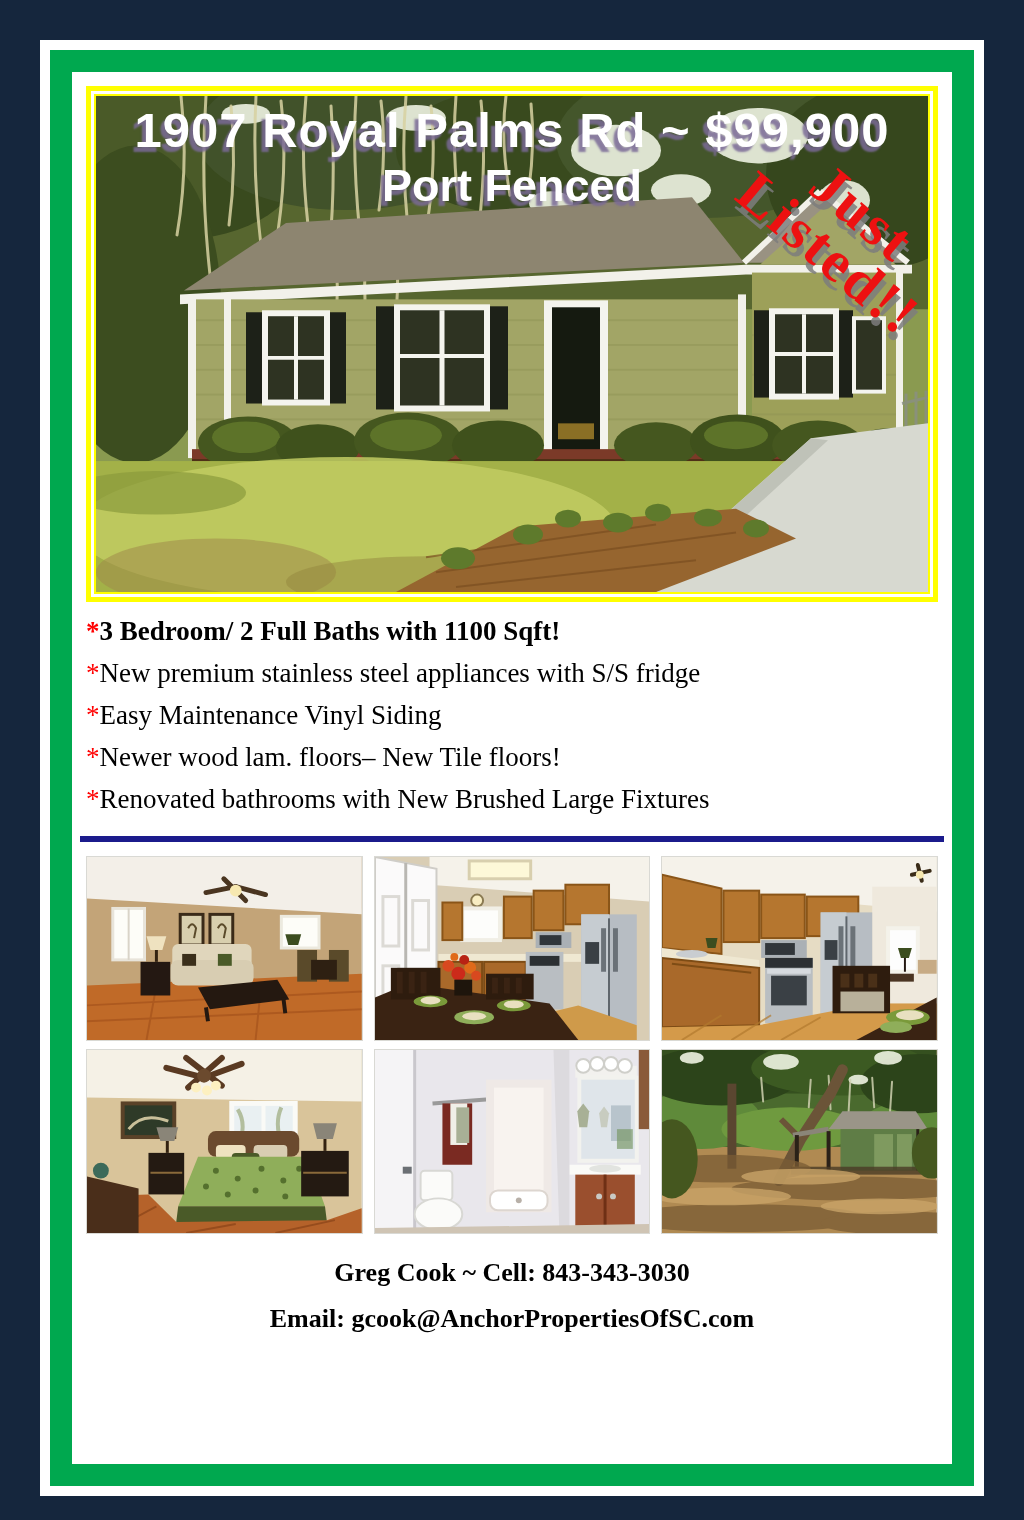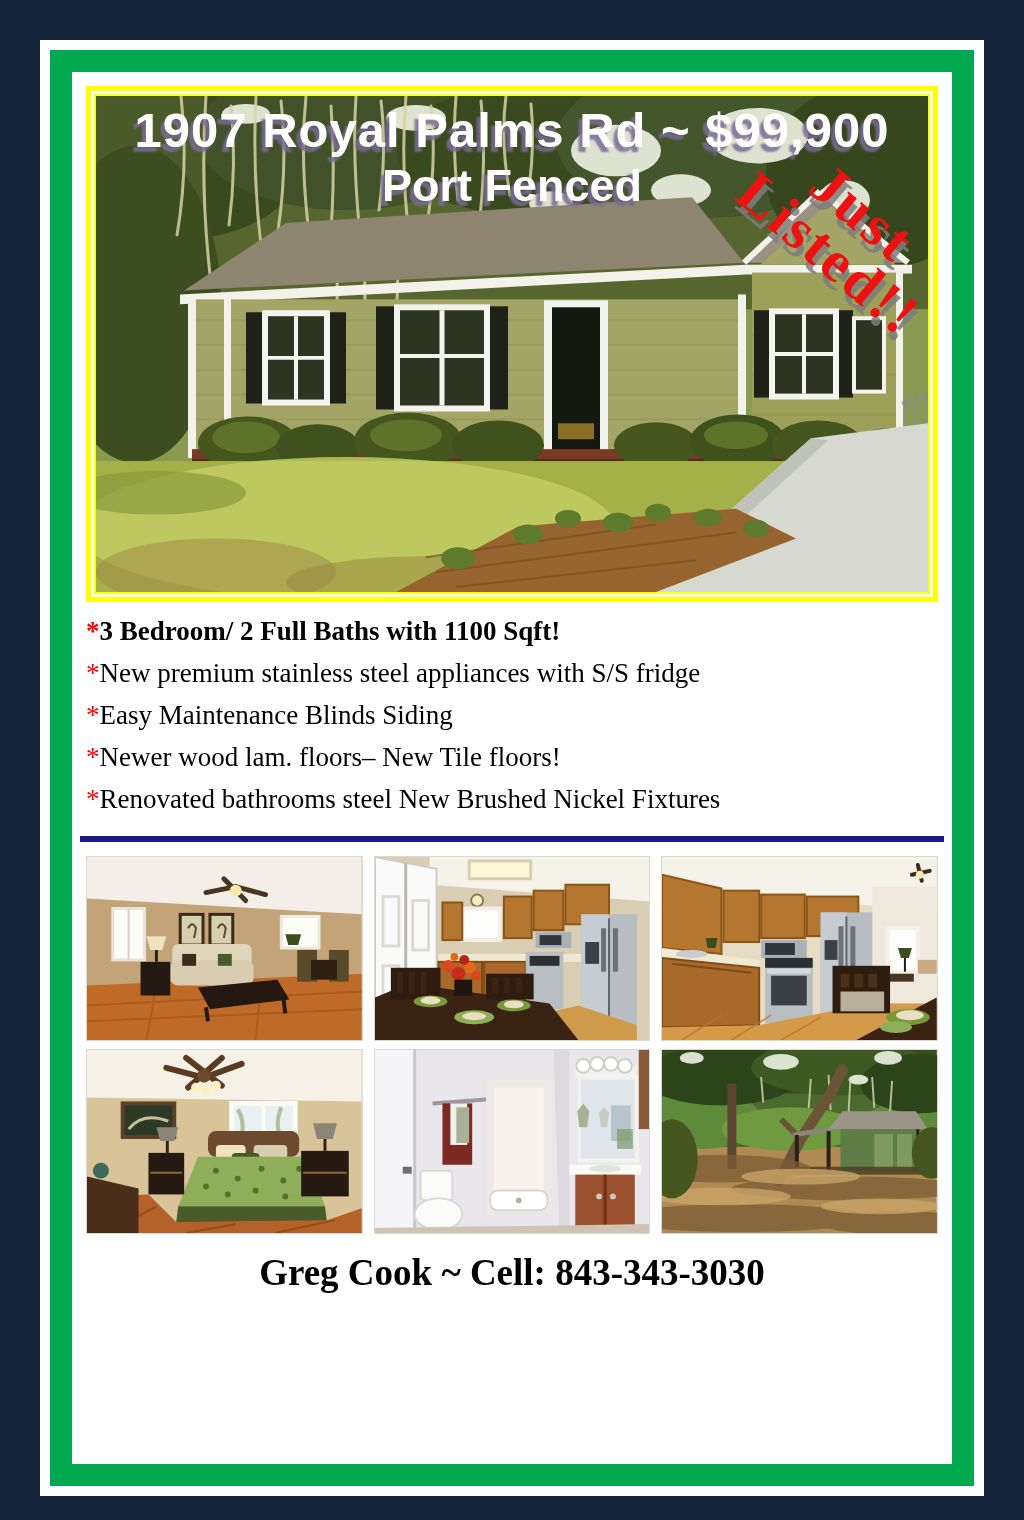--- a/index.html
+++ b/index.html
@@ -29,21 +29,21 @@
   .star{color:var(--star_red,#ff0000);}
 
   .divider{height:6px;background:var(--divider_blue,#1b1b8c);margin:16px -6px 14px -6px;}
 
   
   .grid{display:grid;grid-template-columns:repeat(3,1fr);gap:8px 11px;}
   .cell{height:185px;border:1px solid #d9d9d4;overflow:hidden;background:#eee;}
   .cell svg,{display:block;}
   svg{display:block;width:100%;height:100%;}
 
-  .contact{margin-top:16px;text-align:center;font-weight:bold;font-size:37px;line-height:46px;color:#000;}
+  .contact{margin-top:16px;text-align:center;font-weight:bold;font-size:26px;line-height:46px;color:#000;}
 </style>
 </head>
 <body>
 
 <div class="page">
  <div class="white-band">
   <div class="green-band">
    <div class="inner">
 
     <figure class="photo-frame" style="margin:0" aria-label="house-front-exterior">
@@ -209,23 +209,23 @@
         <div class="badge">
           <div>Just</div>
           <div>Listed!!</div>
         </div>
       </div>
     </figure>
 
     <div class="features">
             <div class="feature bold"><span class="star">*</span><span>3 Bedroom/ 2 Full Baths with 1100 Sqft!</span></div>
             <div class="feature"><span class="star">*</span><span>New premium stainless steel appliances with S/S fridge</span></div>
-            <div class="feature"><span class="star">*</span><span>Easy Maintenance Blinds Siding</span></div>
+            <div class="feature"><span class="star">*</span><span>Easy Maintenance Vinyl Siding</span></div>
             <div class="feature"><span class="star">*</span><span>Newer wood lam. floors– New Tile floors!</span></div>
-            <div class="feature"><span class="star">*</span><span>Renovated bathrooms steel New Brushed Nickel Fixtures</span></div>
+            <div class="feature"><span class="star">*</span><span>Renovated bathrooms with New Brushed Large Fixtures</span></div>
           </div>
 
     <div class="divider"></div>
 
     <div class="grid">
 
       <figure class="cell" style="margin:0" aria-label="living-room">
         <svg viewBox="0 0 277 185" preserveAspectRatio="none">
           <rect width="277" height="185" fill="#c3a478"></rect>
           <polygon points="0,0 277,0 277,58 0,42" fill="#f3efe8"></polygon>
@@ -582,18 +582,19 @@
           </g>
           <ellipse cx="10" cy="110" rx="26" ry="40" fill="#45571f"></ellipse>
           <ellipse cx="272" cy="104" rx="20" ry="26" fill="#45571f"></ellipse>
         </svg>
       </figure>
 
     </div>
 
     <div class="contact">
       <div>Greg Cook ~ Cell: 843-343-3030</div>
+      <div>Email: gcook@AnchorPropertiesOfSC.com</div>
     </div>
 
    </div>
   </div>
  </div>
 </div>
 
 </body></html>

